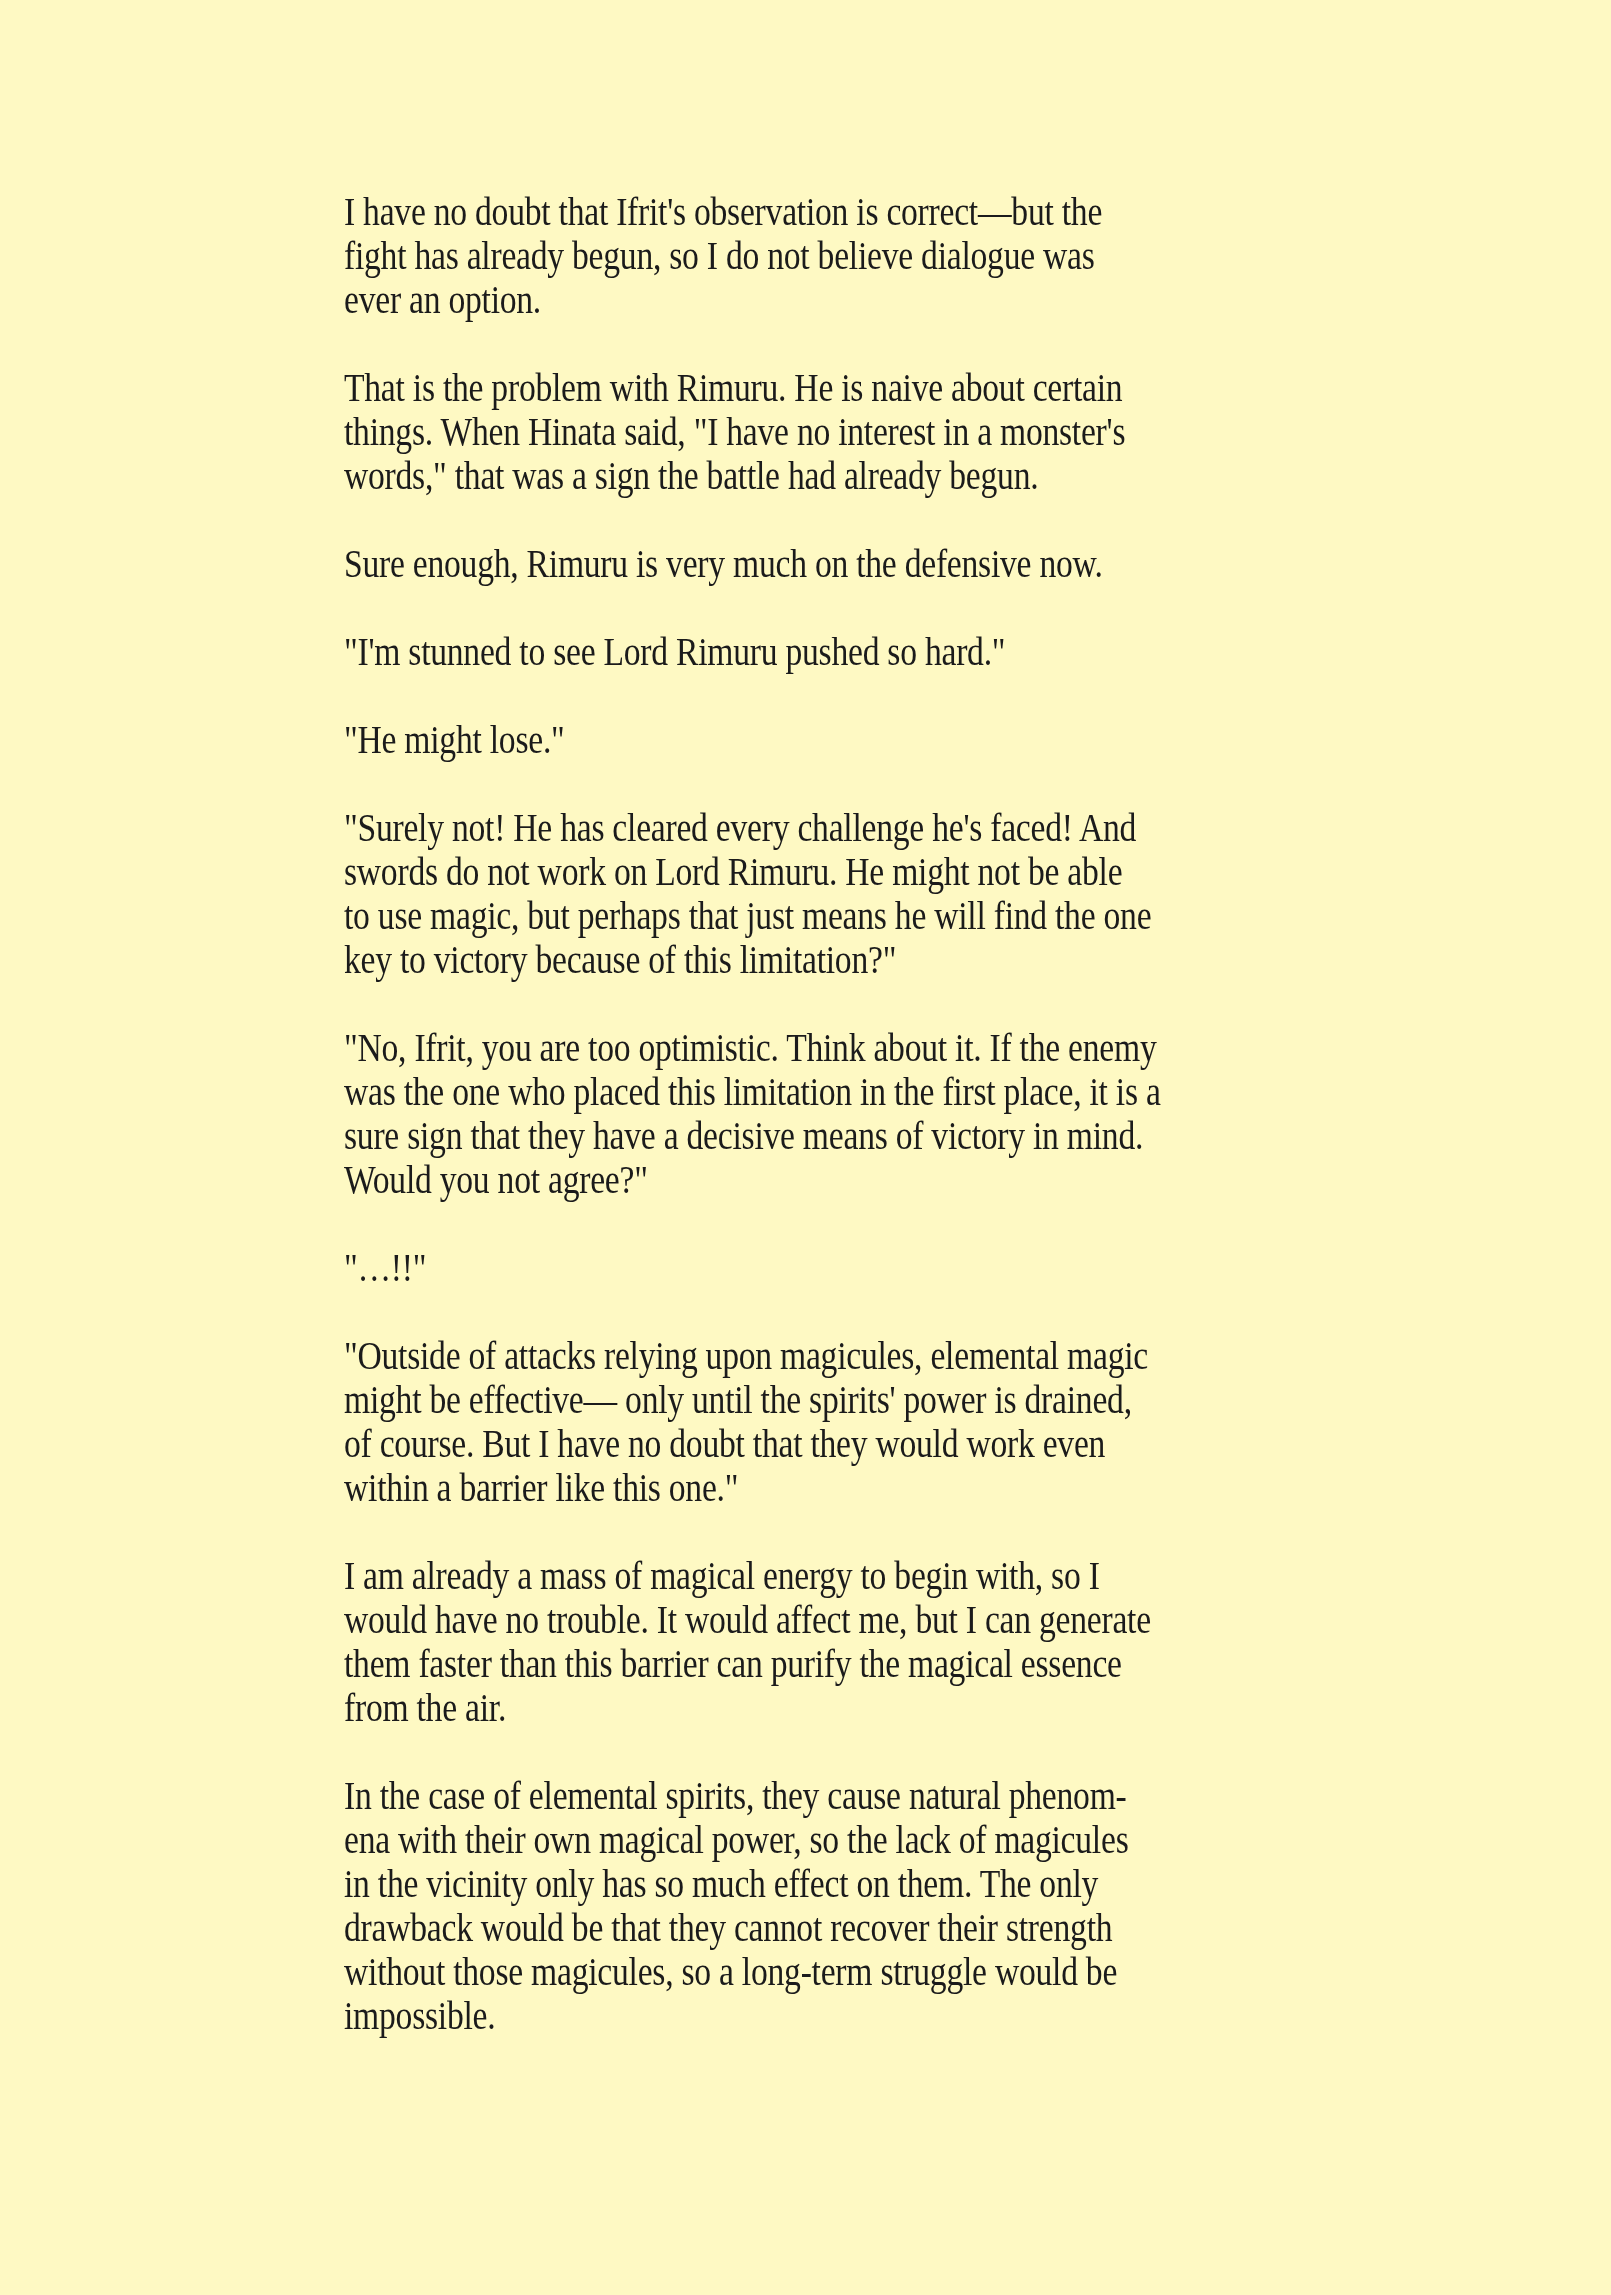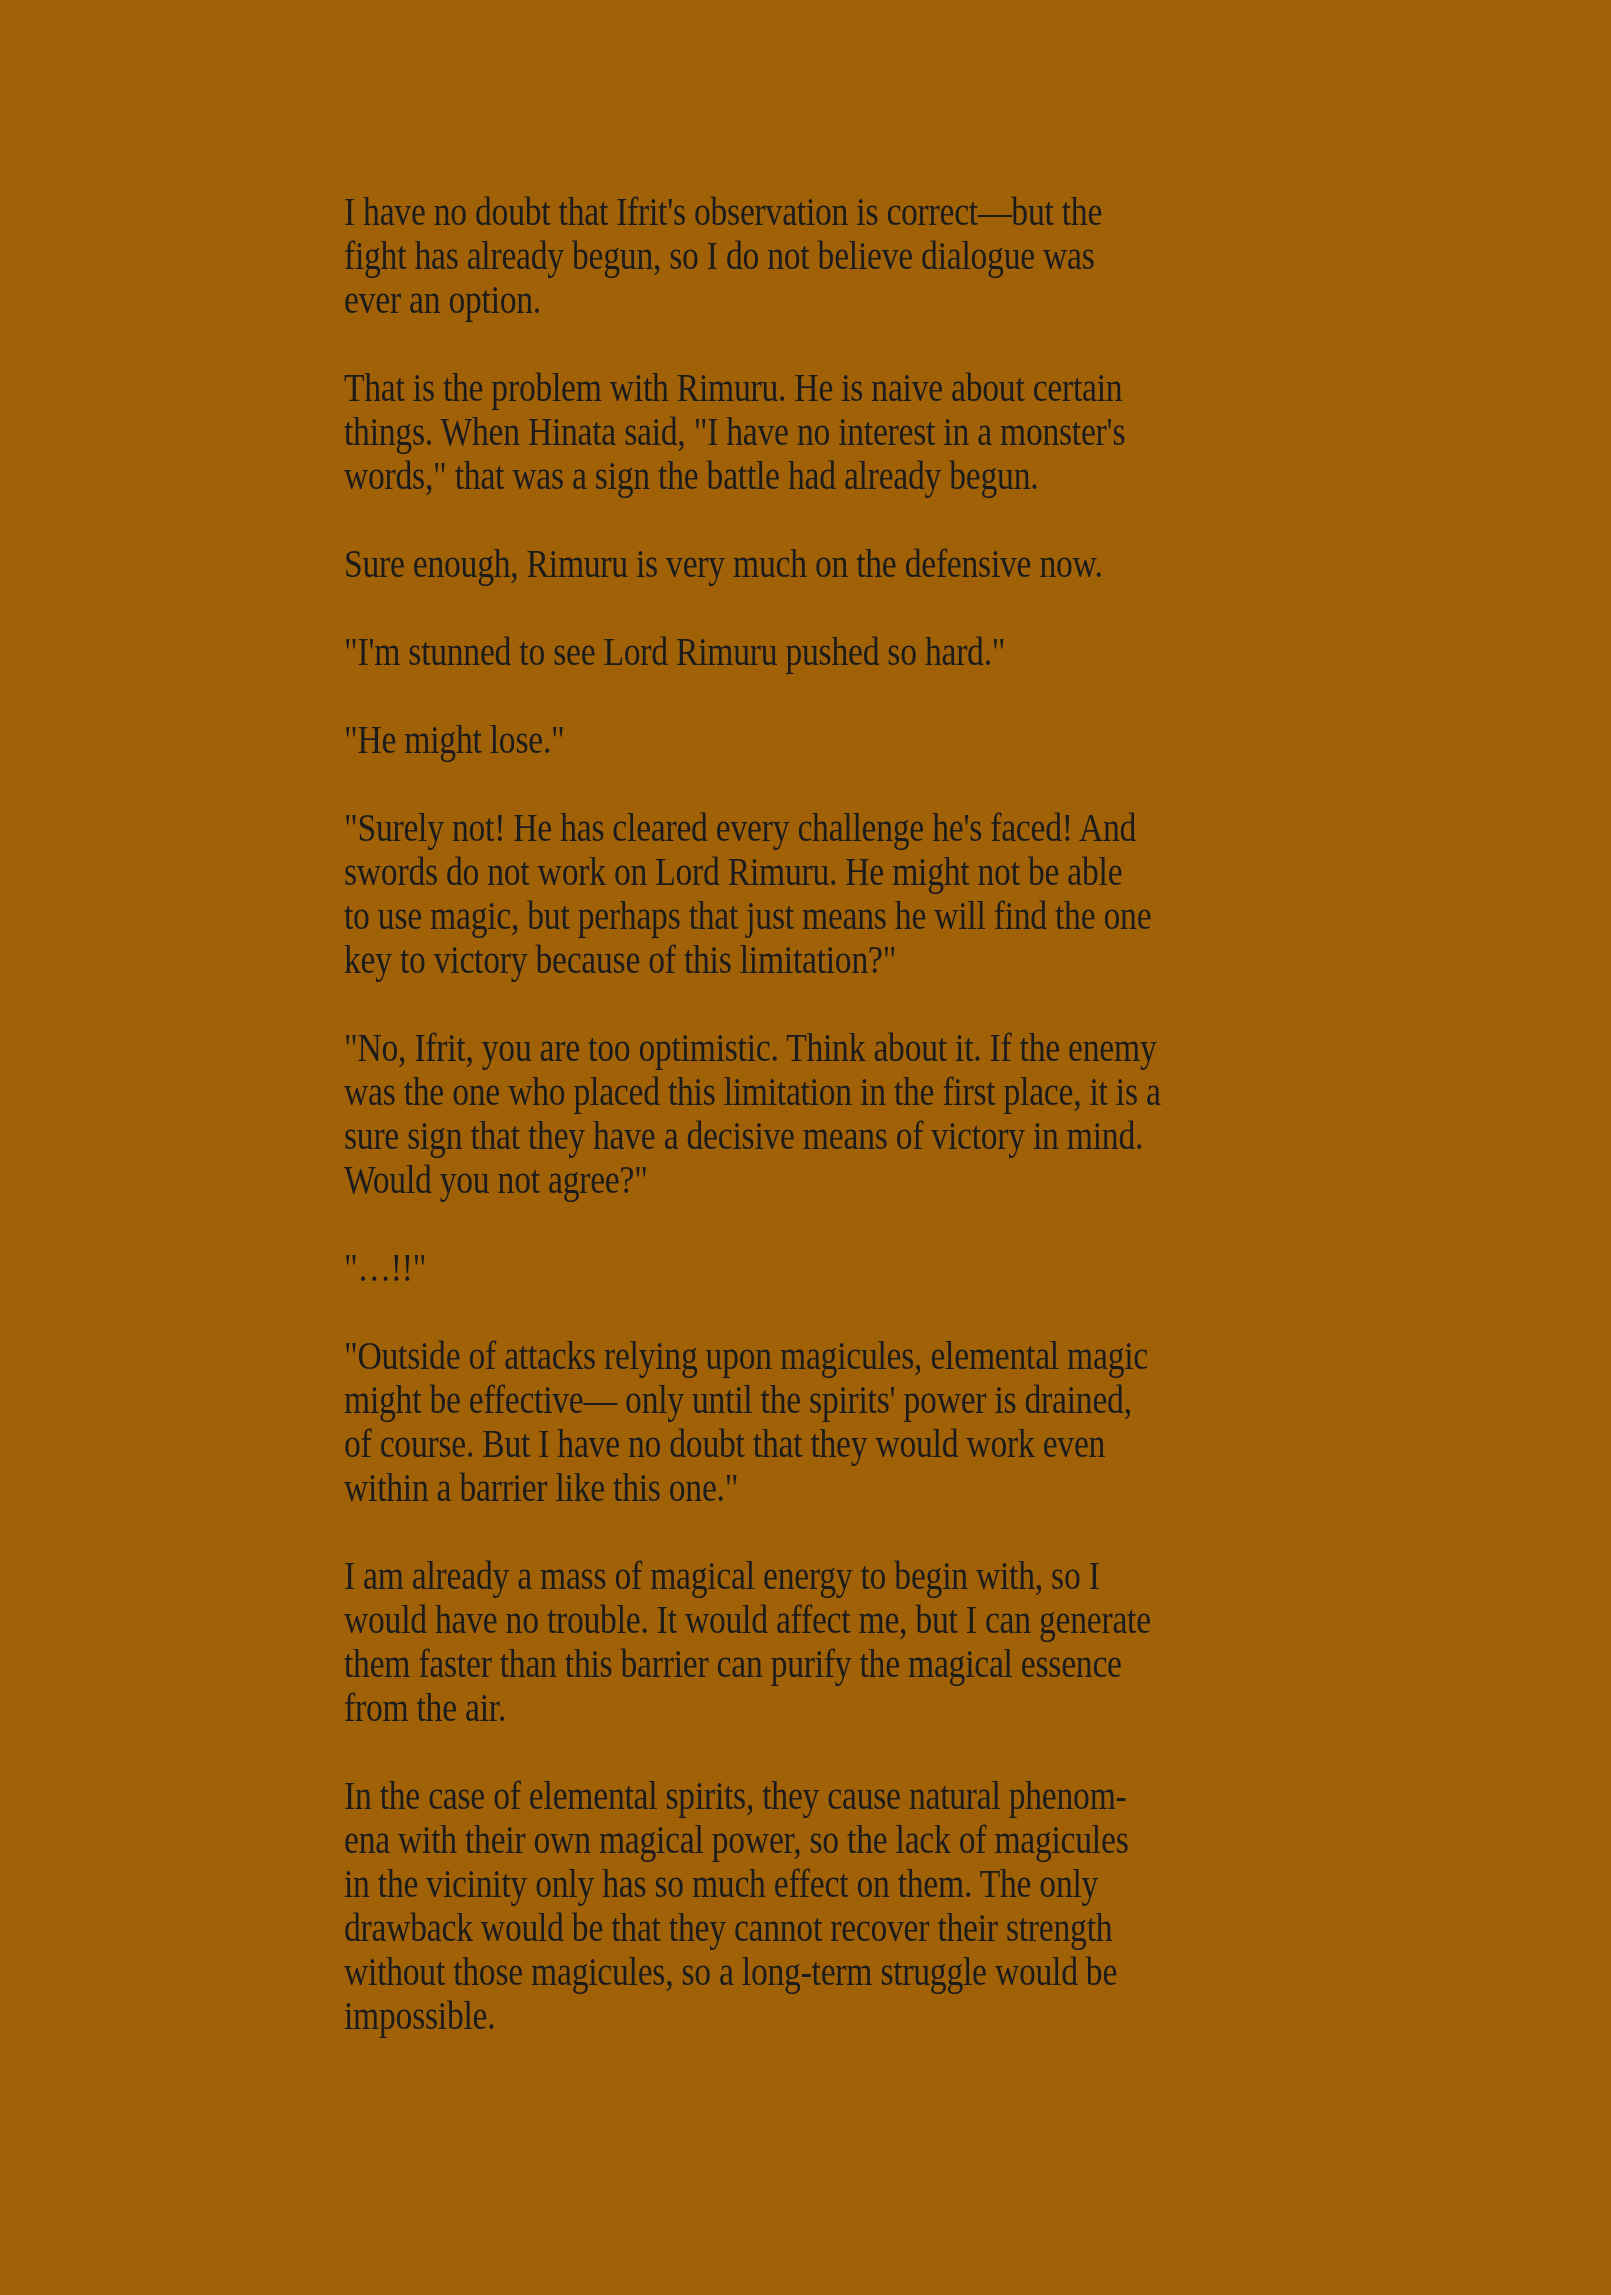--- a/index.html
+++ b/index.html
@@ -4,21 +4,21 @@
 <style>
   html, body {
     margin: 0;
     padding: 0;
     background: #ffffff;
   }
   .page {
     position: relative;
     width: 1611px;
     height: 2295px;
-    background: #a16207;
+    background: #fef9c3;
     overflow: hidden;
   }
   .text-column {
     position: absolute;
     left: 344px;
     top: 189px;
     width: 1247px;
     transform: scaleX(0.82);
     transform-origin: top left;
     font-family: "Liberation Serif", serif;

